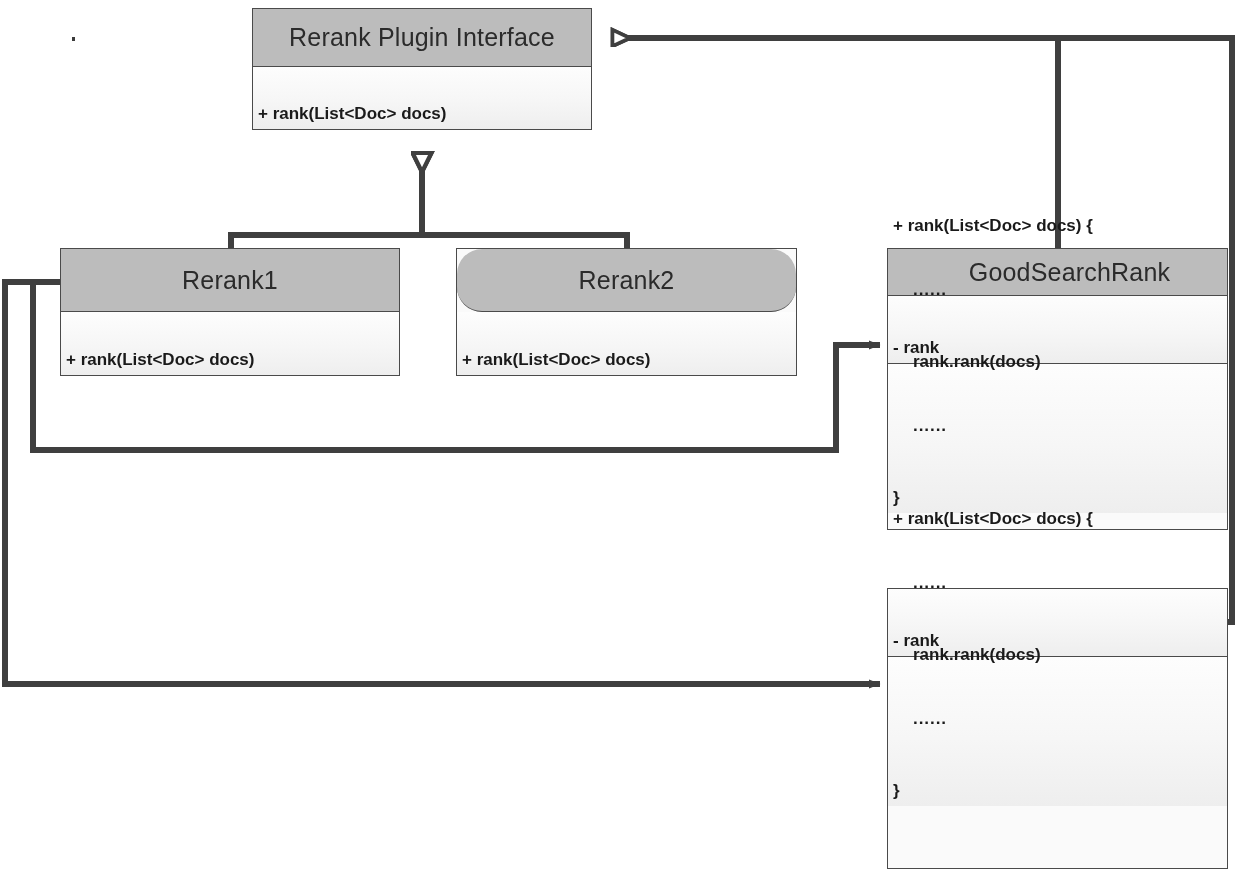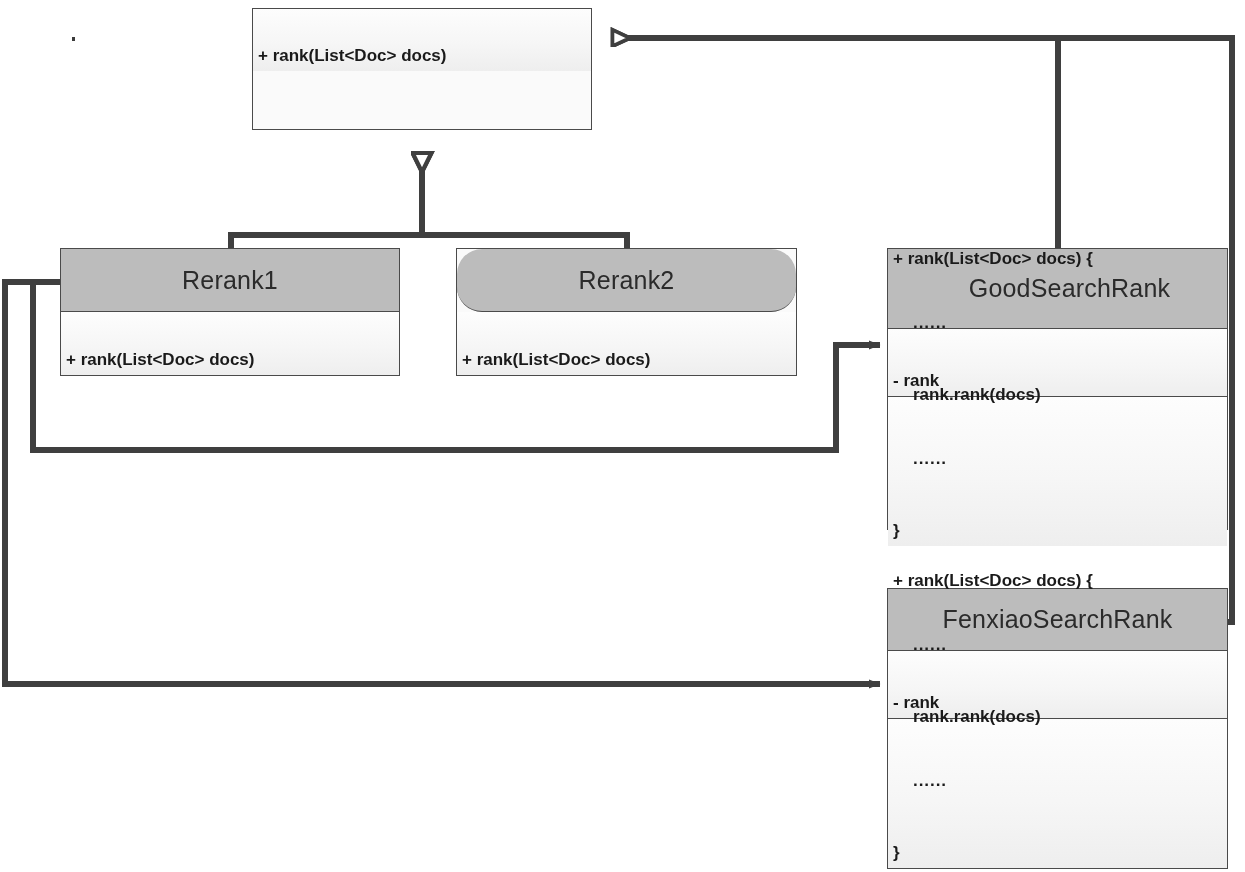--- a/index.html
+++ b/index.html
@@ -97,51 +97,51 @@
         <path d="M 1228 622 L 1232 622 L 1232 38 L 612 38" stroke="#3f3f3f" fill="none" stroke-width="6" marker-end="url(#open-triangle)"></path>
         <path d="M 60 282 L 33 282 L 33 450 L 836 450 L 836 345 L 880 345" stroke="#3f3f3f" fill="none" stroke-width="6" marker-end="url(#solid-arrow)"></path>
         <path d="M 60 282 L 5 282 L 5 684 L 880 684" stroke="#3f3f3f" fill="none" stroke-width="6" marker-end="url(#solid-arrow)"></path>
       </g>
   </svg>
 
   <div class="speck" style="left:72px; top:37px;"></div>
 
   <div id="class-layer">
       <div class="uml-class" style="left: 252px; top: 8px; width: 340px; height: 122px;">
+        <div class="uml-header" style="height: 58px;">Rerank Plugin Interface</div>
         <div class="uml-compartment" style="height: 62px;">
           <div class="uml-line">+ rank(List&lt;Doc&gt; docs)</div>
         </div>
       </div>
       <div class="uml-class" style="left: 60px; top: 248px; width: 340px; height: 128px;">
         <div class="uml-header" style="height: 63px;">Rerank1</div>
         <div class="uml-compartment" style="height: 63px;">
           <div class="uml-line">+ rank(List&lt;Doc&gt; docs)</div>
         </div>
       </div>
       <div class="uml-class" style="left: 456px; top: 248px; width: 341px; height: 128px;">
         <div class="uml-header" style="height: 63px; border-radius: 25px;">Rerank2</div>
         <div class="uml-compartment" style="height: 63px;">
           <div class="uml-line">+ rank(List&lt;Doc&gt; docs)</div>
         </div>
       </div>
       <div class="uml-class" style="left: 887px; top: 248px; width: 341px; height: 282px;">
-        <div class="uml-header" style="height: 80px; padding-left: 24px;">GoodSearchRank</div>
+        <div class="uml-header" style="height: 47px; padding-left: 24px;">GoodSearchRank</div>
         <div class="uml-compartment" style="height: 67px;">
           <div class="uml-line">- rank</div>
         </div>
         <div class="uml-compartment" style="height: 150px;">
           <div class="uml-line">+ rank(List&lt;Doc&gt; docs) {</div>
           <div class="uml-line indent">······</div>
           <div class="uml-line indent">rank.rank(docs)</div>
           <div class="uml-line indent">······</div>
           <div class="uml-line">}</div>
         </div>
       </div>
       <div class="uml-class" style="left: 887px; top: 588px; width: 341px; height: 281px;">
-        <div class="uml-header" style="height: 62px;">FenxiaoSearchRank</div>
         <div class="uml-compartment" style="height: 67px;">
           <div class="uml-line">- rank</div>
         </div>
         <div class="uml-compartment" style="height: 150px;">
           <div class="uml-line">+ rank(List&lt;Doc&gt; docs) {</div>
           <div class="uml-line indent">······</div>
           <div class="uml-line indent">rank.rank(docs)</div>
           <div class="uml-line indent">······</div>
           <div class="uml-line">}</div>
         </div>

